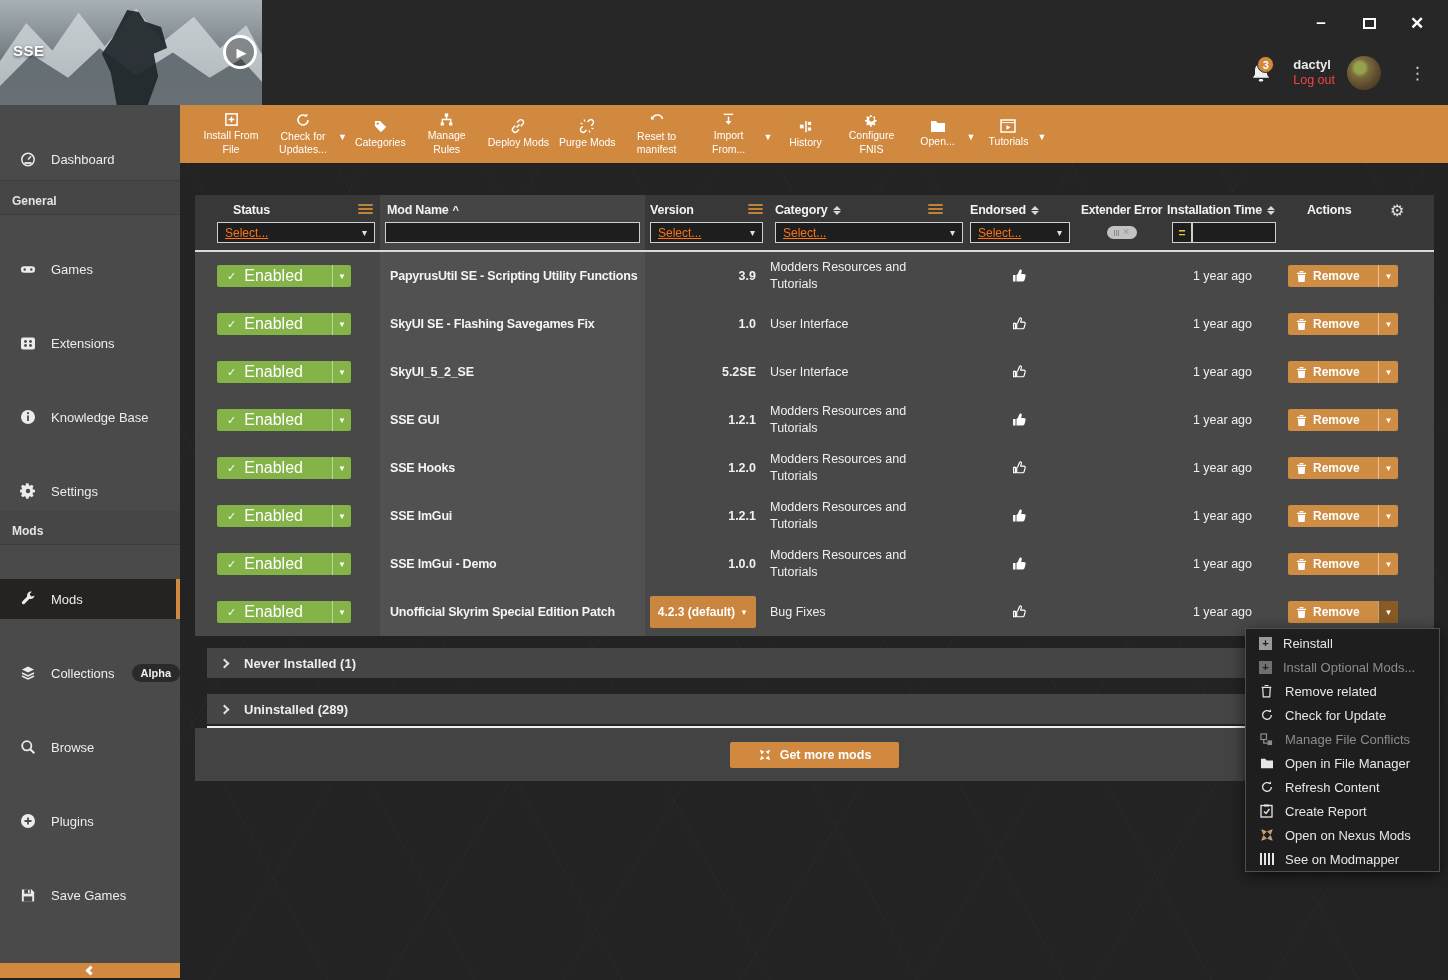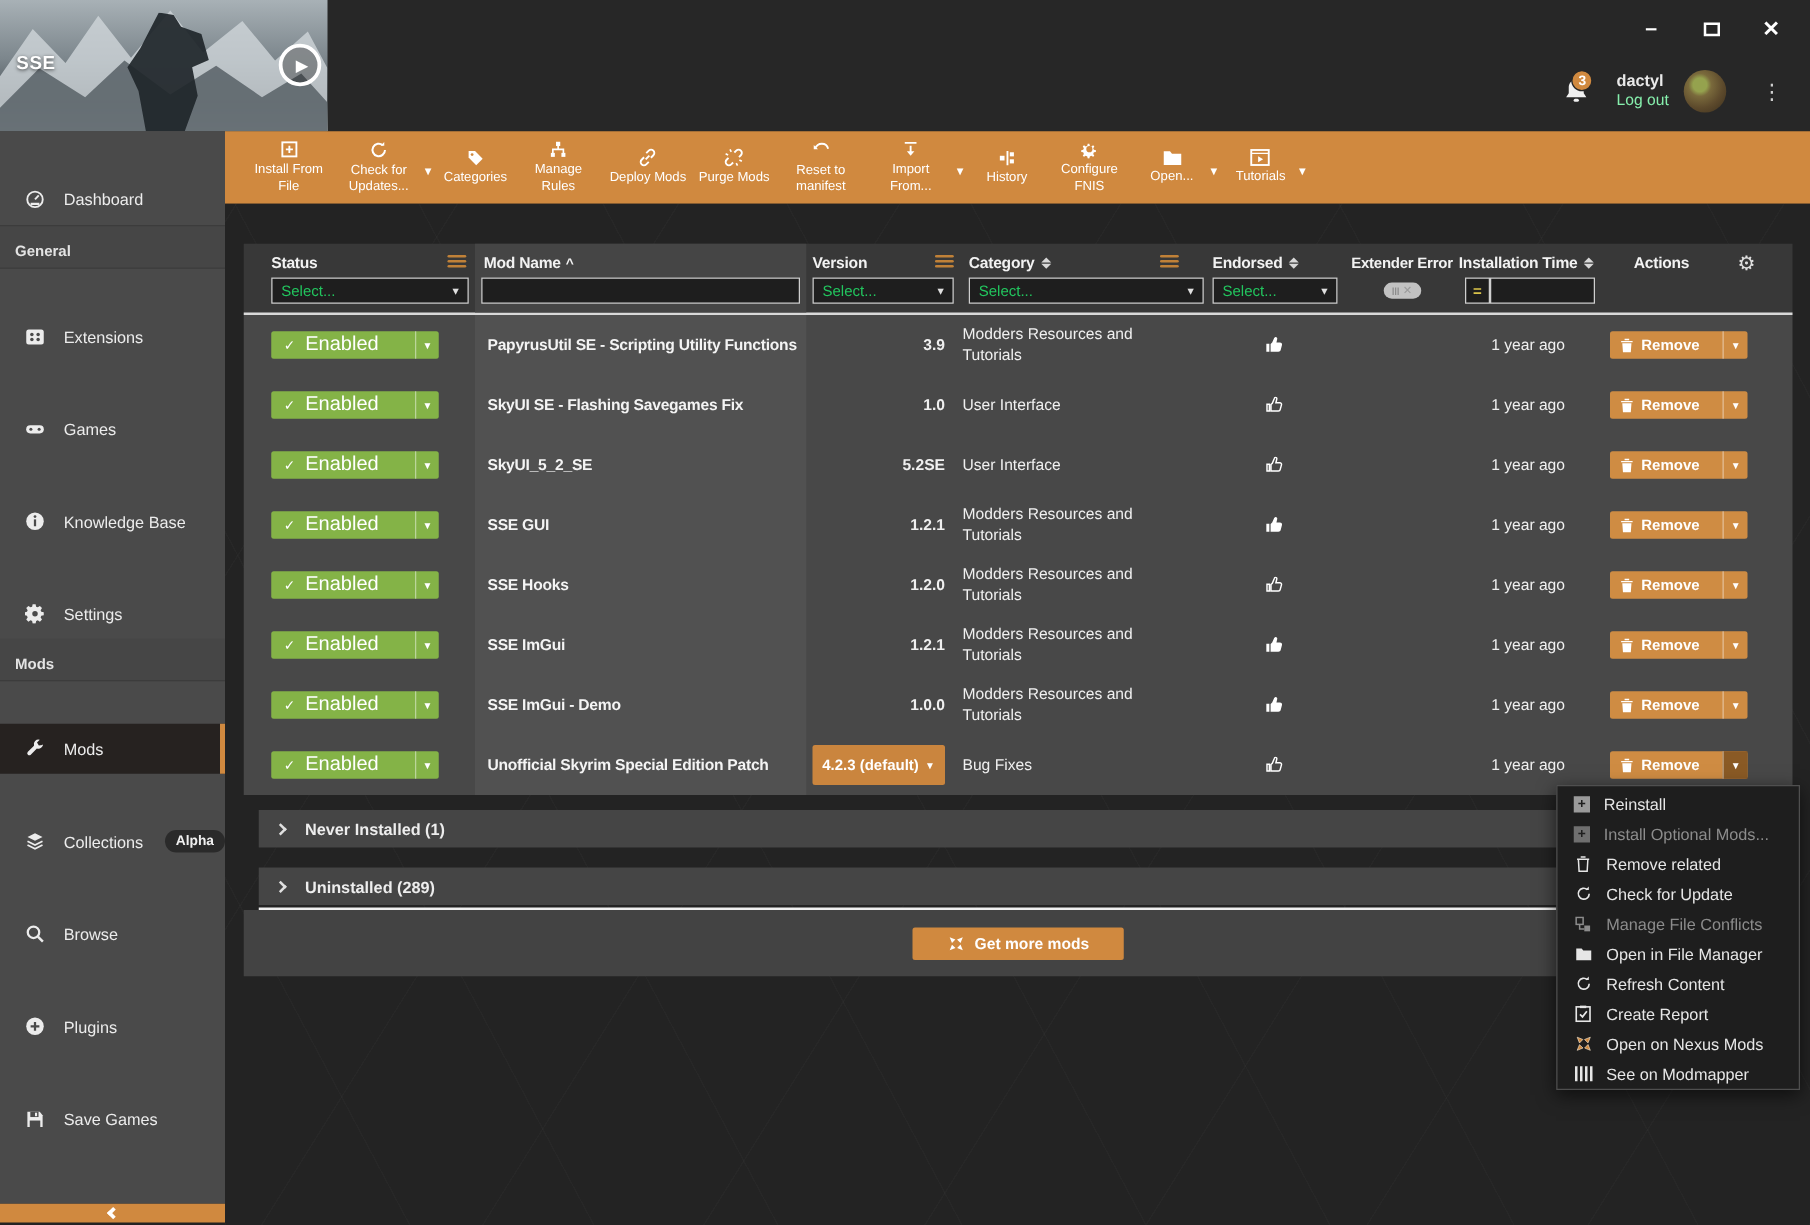--- a/index.html
+++ b/index.html
@@ -28,21 +28,21 @@
     font-size:17px; font-weight:bold; cursor:pointer; }
   .win-btn .maxbox { width:13px; height:11px; border:2px solid #fff; }
   .userbar { position:absolute; right:0; top:48px; height:50px; display:flex; align-items:center; }
   .bell-wrap { position:relative; width:30px; height:30px; margin-right:14px; cursor:pointer; }
   .bell-wrap svg { position:absolute; left:0; top:3px; }
   .notif-badge { position:absolute; left:8px; top:-2px; width:17px; height:17px; border-radius:50%;
     background:#d0893f; color:#fff; font-size:11px; font-weight:bold; display:flex; align-items:center;
     justify-content:center; border:1px solid #272727; }
   .user-text { display:flex; flex-direction:column; align-items:flex-start; margin-right:12px; line-height:1.25; }
   .user-name { color:#e9e9e9; font-size:13px; font-weight:bold; }
-  .logout { color:#86efac; font-size:12.5px; cursor:pointer; }
+  .logout { color:#ef4444; font-size:12.5px; cursor:pointer; }
   .avatar { width:34px; height:34px; border-radius:50%; margin-right:28px; cursor:pointer;
     background:radial-gradient(circle at 38% 35%,#95a24e 0 18%,#7a6a3c 30%,#5d4a2c 60%,#3a2e1c 100%); }
   .kebab { color:#cfcfcf; font-size:17px; margin-right:22px; cursor:pointer; letter-spacing:0; }
 
   
   .toolbar { position:absolute; left:180px; top:105px; width:1268px; height:58px; background:#d0893f;
     display:flex; align-items:center; padding-left:16px; }
   .tb-item { display:flex; align-items:center; cursor:pointer; margin-right:2px; }
   .tb-main { display:flex; flex-direction:column; align-items:center; justify-content:center;
     min-width:58px; max-width:70px; padding:0 4px; }
@@ -80,21 +80,21 @@
   .sort-caret { font-weight:bold; font-size:11px; margin-left:4px; }
   .updown { display:inline-flex; flex-direction:column; vertical-align:middle; margin-left:5px; gap:1px; }
   .updown i { width:0; height:0; border-left:4px solid transparent; border-right:4px solid transparent; }
   .updown .up { border-bottom:4px solid #d8d8d8; }
   .updown .dn { border-top:4px solid #d8d8d8; }
   .list-icon { position:absolute; top:9px; width:15px; height:12px; cursor:pointer; }
   .list-icon i { display:block; height:2px; margin-bottom:2px; background:#c08138; border-radius:1px; }
   .list-icon i:nth-child(1){ width:15px; } .list-icon i:nth-child(2){ width:15px; } .list-icon i:nth-child(3){ width:15px; }
   .fselect { position:absolute; top:27px; height:21px; background:#1e1e1e; border:1px solid #cfcfcf;
     display:flex; align-items:center; justify-content:space-between; padding:0 7px; cursor:pointer; }
-  .fselect span { color:#22c55e; font-size:12px; }
+  .fselect span { color:#f97316; font-size:12px;text-decoration:underline; }
   .fselect::after { content:"▾"; color:#e0e0e0; font-size:10px; }
   .finput { position:absolute; top:27px; height:21px; background:#1e1e1e; border:1px solid #cfcfcf;
     color:#e8e8e8; font-size:12px; padding:0 6px; outline:none; }
   .eq-box { position:absolute; top:27px; width:20px; height:21px; background:#1e1e1e; border:1px solid #cfcfcf;
     color:#d8c24a; font-size:12px; font-weight:bold; display:flex; align-items:center; justify-content:center; }
   .toggle-pill { position:absolute; left:912px; top:31px; width:30px; height:13px; border-radius:7px;
     background:#c2c2c2; display:flex; align-items:center; justify-content:center; gap:3px; cursor:pointer; }
   .toggle-pill .bars { display:flex; gap:1px; } .toggle-pill .bars i { width:1px; height:6px; background:#8b8b8b; }
   .toggle-pill .x { color:#9b9b9b; font-size:9px; line-height:1; }
   .head-gear { position:absolute; left:1195px; top:6px; color:#e0e0e0; font-size:16px; cursor:pointer; }
@@ -325,38 +325,38 @@
     <div class="side-item dash">
       <svg width="17" height="17" viewBox="0 0 16 16">
           <circle cx="8" cy="8" r="6.2" fill="none" stroke="#ececec" stroke-width="1.5"></circle>
           <path d="M8 8 11 4.8" stroke="#ececec" stroke-width="1.5"></path>
           <path d="M4.5 11.5h7" stroke="#ececec" stroke-width="1.8"></path>
         </svg>
       <span>Dashboard</span>
     </div>
     <div class="side-section">General</div>
     <div class="side-item">
+      <svg width="17" height="16" viewBox="0 0 17 14">
+          <rect x="1" y="4" width="15" height="7" rx="3.5" fill="#ececec"></rect>
+          <circle cx="5" cy="7.5" r="1.3" fill="#4a4a4a"></circle>
+          <circle cx="12" cy="7.5" r="1.3" fill="#4a4a4a"></circle>
+        </svg>
+      <span>Games</span>
+    </div>
+    <div class="side-item">
       <svg width="16" height="15" viewBox="0 0 16 14">
           <rect x="1" y="1" width="14" height="12" rx="2" fill="#ececec"></rect>
           <circle cx="5.5" cy="5" r="1.4" fill="#4a4a4a"></circle>
           <circle cx="10.5" cy="5" r="1.4" fill="#4a4a4a"></circle>
           <circle cx="5.5" cy="9" r="1.4" fill="#4a4a4a"></circle>
           <circle cx="10.5" cy="9" r="1.4" fill="#4a4a4a"></circle>
         </svg>
       <span>Extensions</span>
     </div>
     <div class="side-item">
-      <svg width="17" height="16" viewBox="0 0 17 14">
-          <rect x="1" y="4" width="15" height="7" rx="3.5" fill="#ececec"></rect>
-          <circle cx="5" cy="7.5" r="1.3" fill="#4a4a4a"></circle>
-          <circle cx="12" cy="7.5" r="1.3" fill="#4a4a4a"></circle>
-        </svg>
-      <span>Games</span>
-    </div>
-    <div class="side-item">
       <svg width="16" height="16" viewBox="0 0 16 16">
           <circle cx="8" cy="8" r="7" fill="#ececec"></circle>
           <rect x="7.1" y="6.5" width="1.8" height="5.5" fill="#4a4a4a"></rect>
           <circle cx="8" cy="4.2" r="1.1" fill="#4a4a4a"></circle>
         </svg>
       <span>Knowledge Base</span>
     </div>
     <div class="side-item">
       <svg width="16" height="16" viewBox="0 0 16 16">
           <path fill="#ececec" d="M15 9.2V6.8l-2-.4-.5-1.3 1.1-1.7-1.7-1.7-1.7 1.1-1.3-.5-.4-2H6.1l-.4 2-1.3.5-1.7-1.1L1 3.4l1.1 1.7-.5 1.3-2 .4 .4 2.4 1.6.4.5 1.3-1.1 1.7 1.7 1.7 1.7-1.1 1.3.5.4 2h2.4l.4-2 1.3-.5 1.7 1.1 1.7-1.7-1.1-1.7.5-1.3z"></path>
@@ -404,21 +404,21 @@
     </div>
   </aside>
   <div class="collapse-bar">
     <span class="chev-left"></span>
   </div>
 
   <main class="main">
 
     <div class="thead">
       <div class="name-hl"></div>
-      <span class="hlabel" style="left:22px">Status</span>
+      <span class="hlabel" style="left:38px">Status</span>
       <span class="list-icon" style="left:163px">
           <i></i>
           <i></i>
           <i></i>
         </span>
       <span class="hlabel" style="left:192px"><span>Mod Name</span><span class="sort-caret">^</span></span>
       <span class="hlabel" style="left:455px">Version</span>
       <span class="list-icon" style="left:553px">
           <i></i>
           <i></i>

